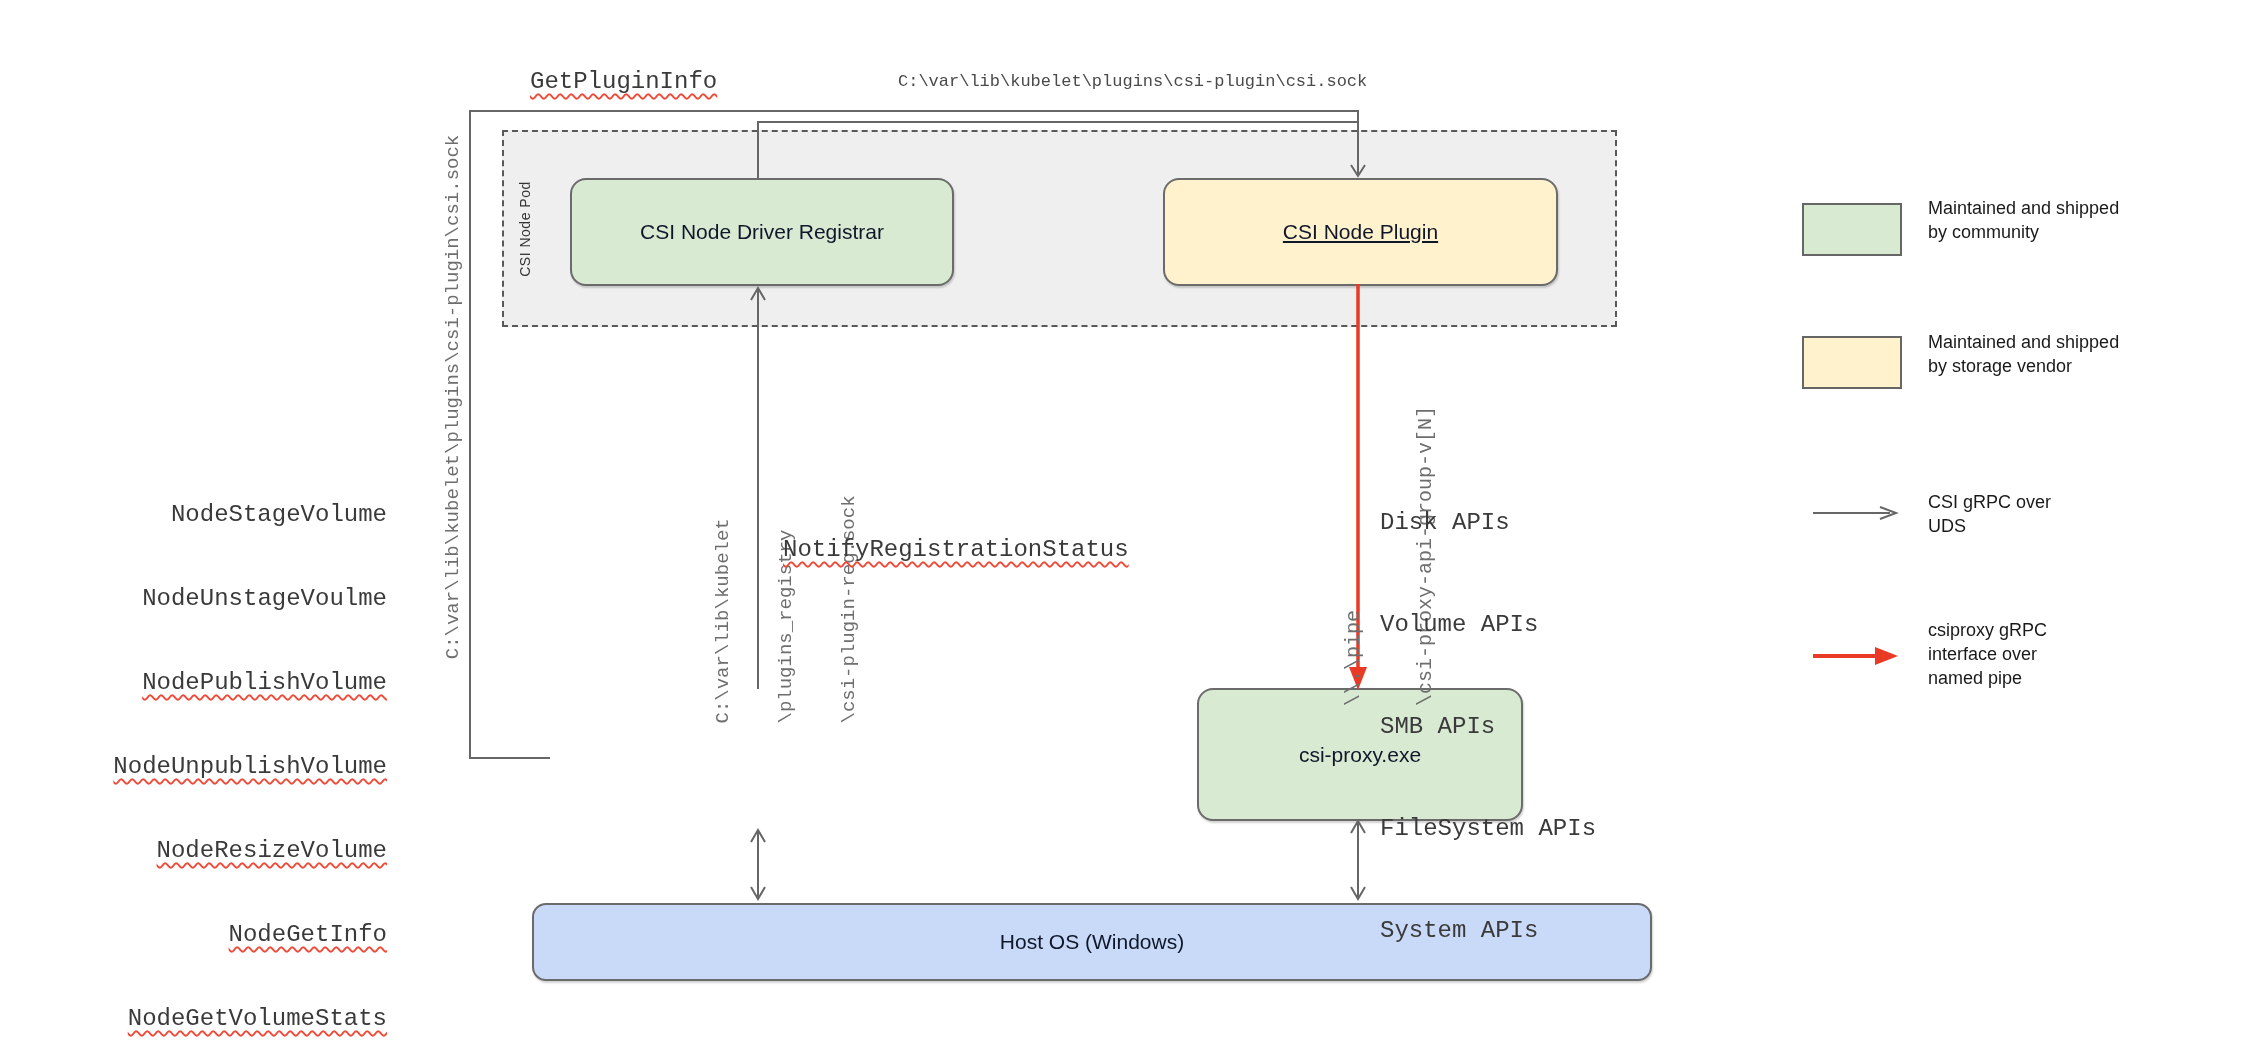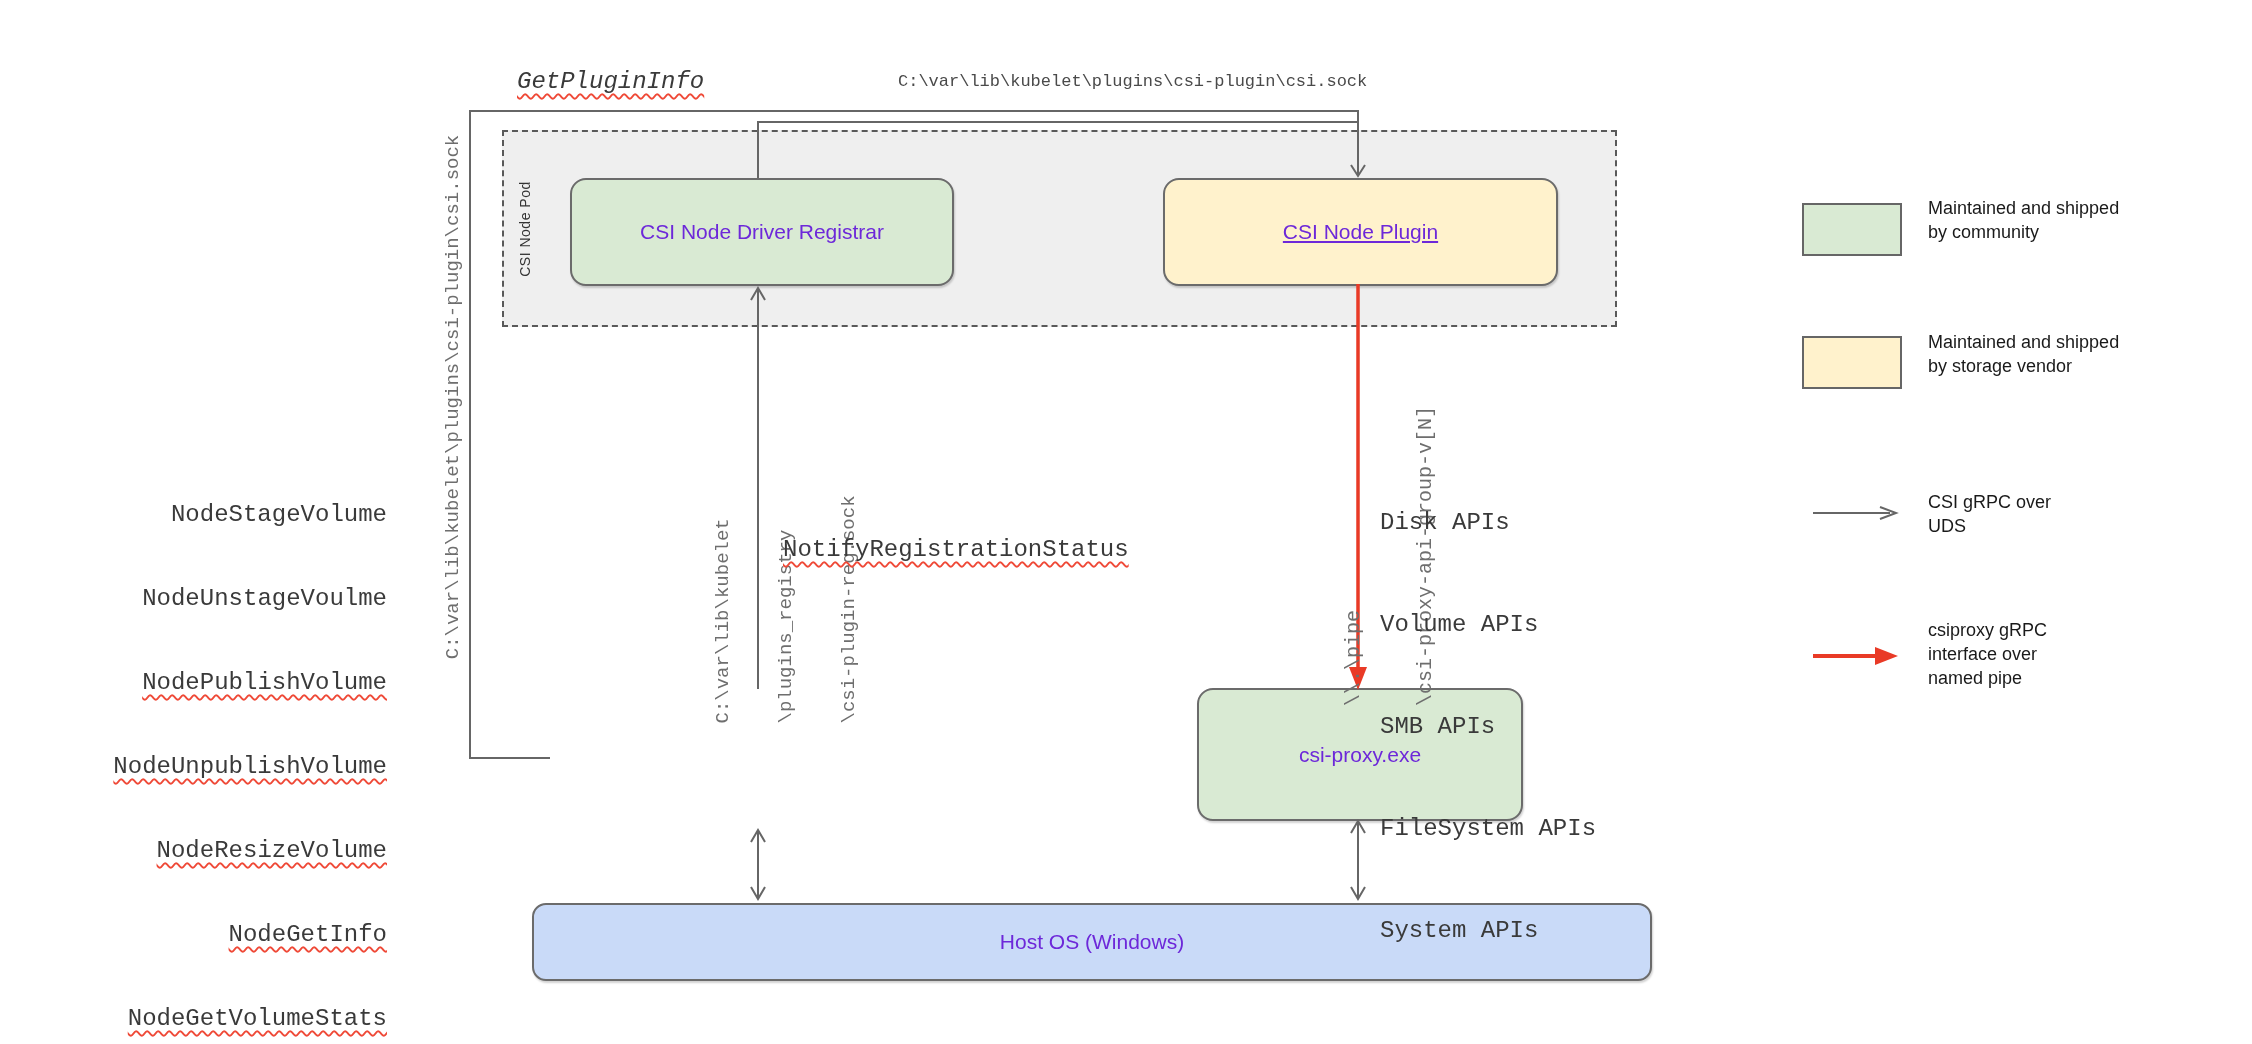--- a/index.html
+++ b/index.html
@@ -3,21 +3,21 @@
 <meta charset="utf-8">
 <style>
   html,body{margin:0;padding:0;background:#ffffff;}
   #canvas{position:relative;width:2252px;height:1044px;background:#ffffff;overflow:hidden;
           font-family:"Liberation Sans",sans-serif;}
   .abs{position:absolute;}
 
   
   .node{position:absolute;border:2px solid #6b6b6b;border-radius:16px;
         display:flex;align-items:center;justify-content:center;text-align:center;
-        font-size:21px;color:#6d28d9;box-shadow:1px 2px 2px rgba(0,0,0,0.18);}
+        font-size:21px;color:#0f172a;box-shadow:1px 2px 2px rgba(0,0,0,0.18);}
   .green{background:#d9ead3;}
   .yellow{background:#fff2cc;}
   .blue{background:#c9daf8;border-radius:14px;margin-left:16px;}
 
   
   .pod{position:absolute;left:502px;top:130px;width:1115px;height:197px;
        background:#efefef;border:2px dashed #595959;box-sizing:border-box;}
 
   
   .mono{font-family:"Liberation Mono",monospace;color:#3a3a3a;white-space:pre;}
@@ -93,21 +93,21 @@
     <g stroke="#e93a26" fill="none">
       <path d="M1358,284 L1358,670" stroke-width="3.5"></path>
       <path d="M1813,656 L1880,656" stroke-width="4"></path>
     </g>
     <g fill="#e93a26" stroke="none">
       <path d="M1358,690 L1349,667 L1367,667 Z"></path>
       <path d="M1898,656 L1875,647 L1875,665 Z"></path>
     </g>
   </svg>
 
-  <div class="abs mono mono-lg wavy" style="left:517px;top:68px;font-style:italic;">GetPluginInfo</div>
+  <div class="abs mono mono-lg wavy" style="left:530px;top:68px;">GetPluginInfo</div>
 
   <div class="abs mono path-sm" style="left:898px;top:72px;">C:\var\lib\kubelet\plugins\csi-plugin\csi.sock</div>
 
   <div class="abs mono rot" style="left:176px;top:383px;width:560px;height:28px;font-size:19px;text-align:center;">C:\var\lib\kubelet\plugins\csi-plugin\csi.sock</div>
 
   <div class="abs mono mono-lg node-calls">
     <div>NodeStageVolume</div>
     <div>NodeUnstageVoulme</div>
     <div class="wavy">NodePublishVolume</div>
     <div class="wavy">NodeUnpublishVolume</div>

